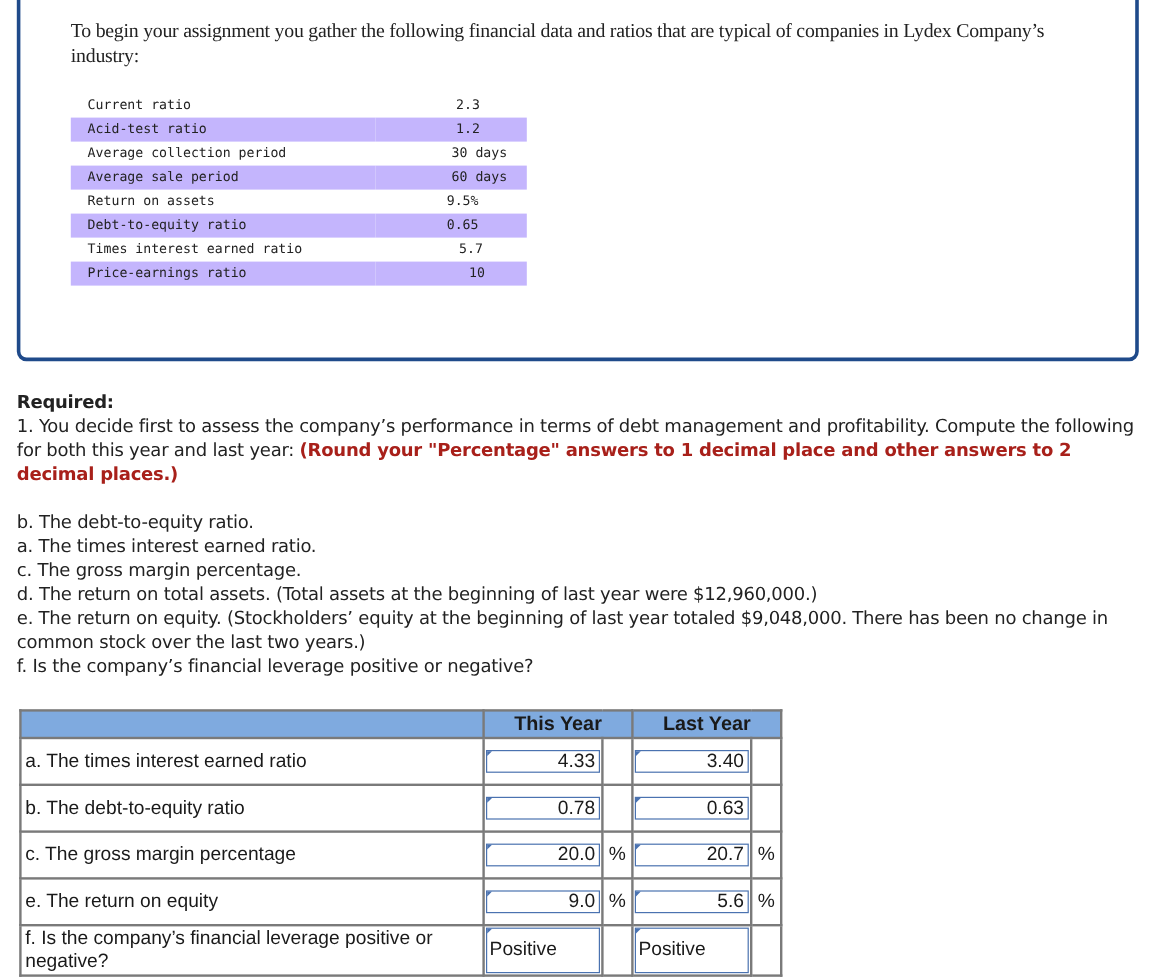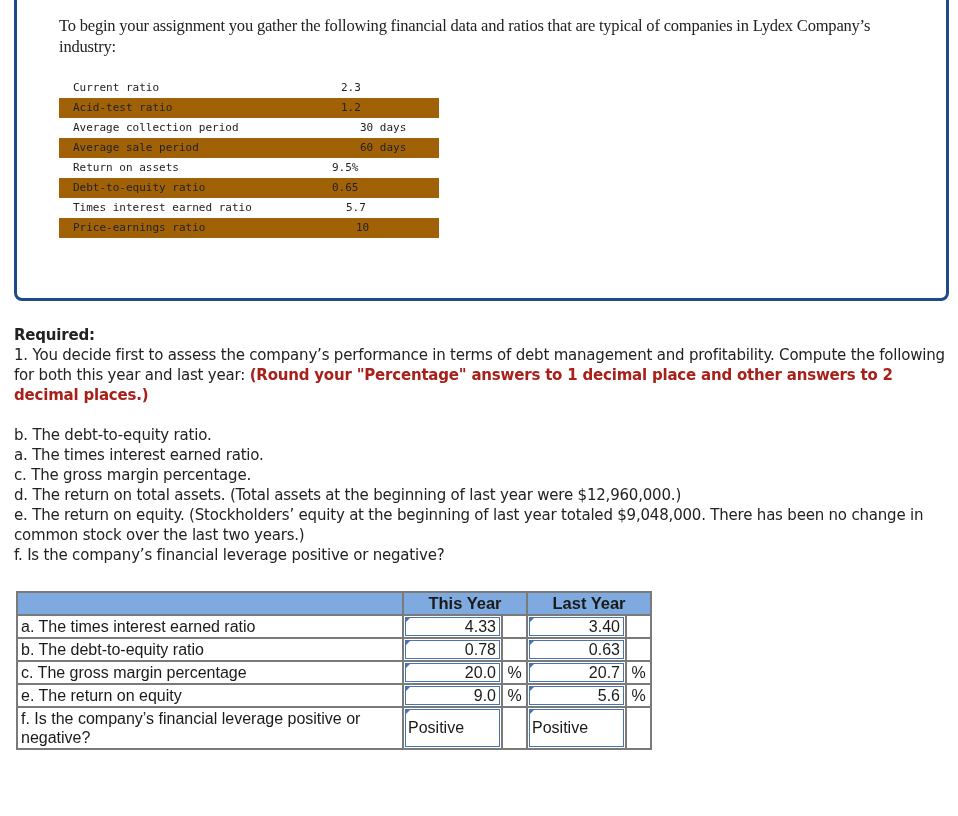--- a/index.html
+++ b/index.html
@@ -15,23 +15,23 @@
       position: absolute; left: 59px; top: 15px; width: 860px;
       font-size: 16.5px; line-height: 21px; color: #222;
       font-family: Liberation Serif, serif; letter-spacing: -0.2px;
     }
     .ratio-table {
       position: absolute; left: 59px; top: 78px; width: 380px;
       border-collapse: collapse; font-family: "DejaVu Sans Mono", monospace;
       font-size: 11px; color: #222;
     }
     .ratio-table td { padding: 0; line-height: 20px; vertical-align: middle; }
-    .ratio-table tr.shade td { background: #a16207; margin-top: 31px; }
+    .ratio-table tr.shade td { background: #c4b5fd; margin-top: 31px; }
     .ratio-table td.lbl { padding-left: 14px; width: 240px; }
-    .ratio-table td.val { text-align: left; }
+    .ratio-table td.val { text-align: center; }
     .ratio-table td.val span { display: inline-block; }
 
     .required {
       position: absolute; left: 14px; top: 325px; width: 935px;
       font-family: "DejaVu Sans", sans-serif; font-size: 15px; line-height: 20px; color: #222;
       letter-spacing: -0.2px;
     }
     .required .hdr { font-weight: bold; }
     .required .red { color: #a8201a; font-weight: bold; }
 
@@ -46,21 +46,21 @@
       position: absolute; left: 16px; top: 591px;
       border-collapse: collapse; font-family: "Liberation Sans", sans-serif; font-size: 16px;
       color: #1a1a1a;
     }
     .answer-table td, .answer-table th {
       border: 2px solid #7a7a7a; padding: 0; box-sizing: border-box;
     }
     .answer-table th {
       background: #7faadf; height: 23px; font-weight: bold; font-size: 16.5px; color: #1a1a1a;
     }
-    .answer-table td.lbl { width: 386px; padding-left: 3px; line-height: 19px; height: 23px; }
+    .answer-table td.lbl { width: 386px; padding-left: 3px; line-height: 19px; height: 39px; }
     .answer-table tr.tall td.lbl { height: 42px; }
     .answer-table td.inp { width: 99px; padding: 1px; position: relative; }
     .answer-table td.unit { width: 25px; text-align: center; }
     .field {
       border: 1.5px solid #4a72b0; height: 19px; box-sizing: border-box; text-align: right;
       padding-right: 3px; line-height: 17px; background: #fff; position: relative;
       font-size: 16px;
     }
     .field.tall { height: 38px; text-align: left; padding-left: 2px; line-height: 36px; }
     .field::before {

